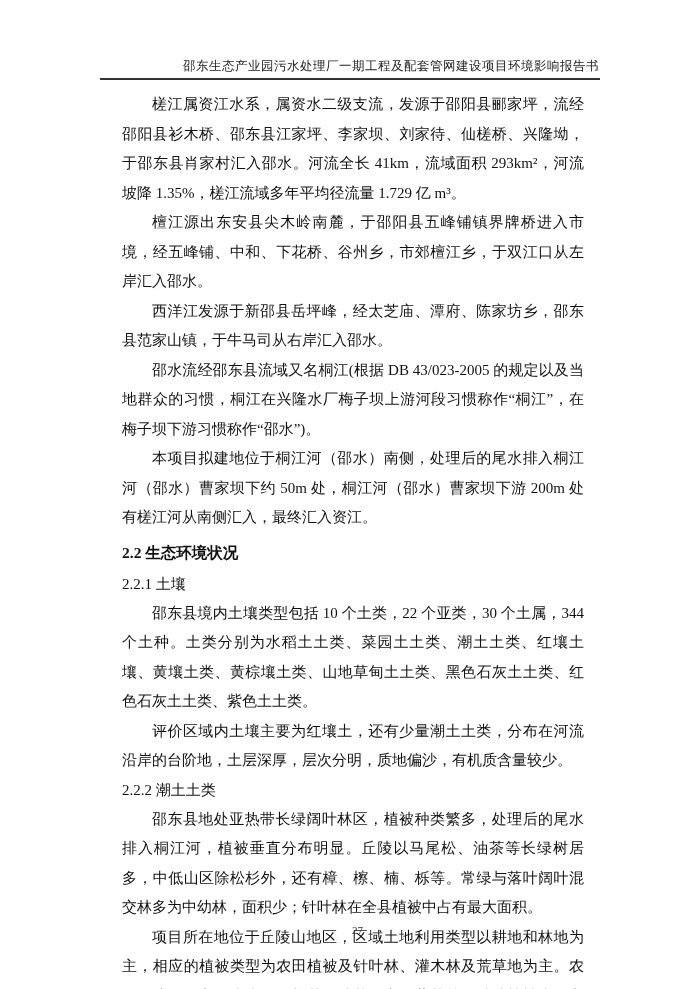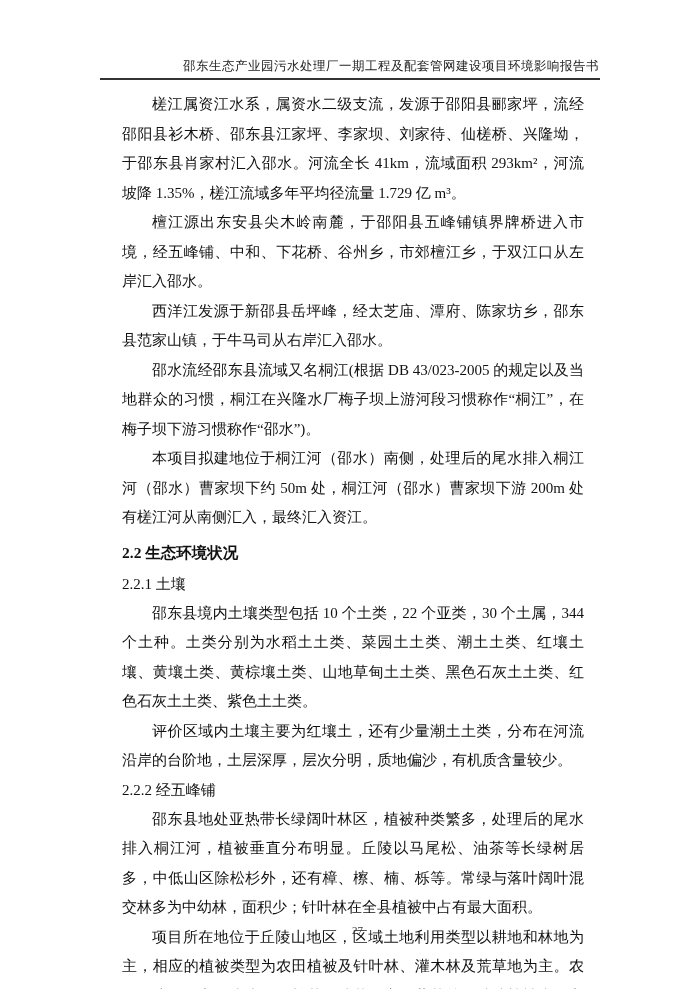--- a/index.html
+++ b/index.html
@@ -89,20 +89,20 @@
   <div class="body-text">
     <p class="para">槎江属资江水系，属资水二级支流，发源于邵阳县郦家坪，流经邵阳县衫木桥、邵东县江家坪、李家坝、刘家待、仙槎桥、兴隆坳，于邵东县肖家村汇入邵水。河流全长 41km，流域面积 293km²，河流坡降 1.35%，槎江流域多年平均径流量 1.729 亿 m³。</p>
     <p class="para">檀江源出东安县尖木岭南麓，于邵阳县五峰铺镇界牌桥进入市境，经五峰铺、中和、下花桥、谷州乡，市郊檀江乡，于双江口从左岸汇入邵水。</p>
     <p class="para">西洋江发源于新邵县岳坪峰，经太芝庙、潭府、陈家坊乡，邵东县范家山镇，于牛马司从右岸汇入邵水。</p>
     <p class="para">邵水流经邵东县流域又名桐江(根据 DB 43/023-2005 的规定以及当地群众的习惯，桐江在兴隆水厂梅子坝上游河段习惯称作“桐江”，在梅子坝下游习惯称作“邵水”)。</p>
     <p class="para">本项目拟建地位于桐江河（邵水）南侧，处理后的尾水排入桐江河（邵水）曹家坝下约 50m 处，桐江河（邵水）曹家坝下游 200m 处有槎江河从南侧汇入，最终汇入资江。</p>
     <h2 class="h-level2">2.2 生态环境状况</h2>
     <h3 class="h-level3">2.2.1  土壤</h3>
     <p class="para">邵东县境内土壤类型包括 10 个土类，22 个亚类，30 个土属，344 个土种。土类分别为水稻土土类、菜园土土类、潮土土类、红壤土壤、黄壤土类、黄棕壤土类、山地草甸土土类、黑色石灰土土类、红色石灰土土类、紫色土土类。</p>
     <p class="para">评价区域内土壤主要为红壤土，还有少量潮土土类，分布在河流沿岸的台阶地，土层深厚，层次分明，质地偏沙，有机质含量较少。</p>
-    <h3 class="h-level3">2.2.2  经五峰铺</h3>
+    <h3 class="h-level3">2.2.2  潮土土类</h3>
     <p class="para">邵东县地处亚热带长绿阔叶林区，植被种类繁多，处理后的尾水排入桐江河，植被垂直分布明显。丘陵以马尾松、油茶等长绿树居多，中低山区除松杉外，还有樟、檫、楠、栎等。常绿与落叶阔叶混交林多为中幼林，面积少；针叶林在全县植被中占有最大面积。</p>
     <p class="para">项目所在地位于丘陵山地区，区域土地利用类型以耕地和林地为主，相应的植被类型为农田植被及针叶林、灌木林及荒草地为主。农田经济作物主要为水稻、棉花、油菜及商品蔬菜等；林地植被类型主要为人工用材林、经济林、灌林等，其中用材林主要品种为国外松、杉木、栎类等，经济林主要为柑桔、茶叶、桃、李、梨等，灌林主要为白栎、杜鹃、胡枝子、柃木等。</p>
   </div>
 
   <div class="page-footer">27</div>
 
 </div>
 
 </body></html>

